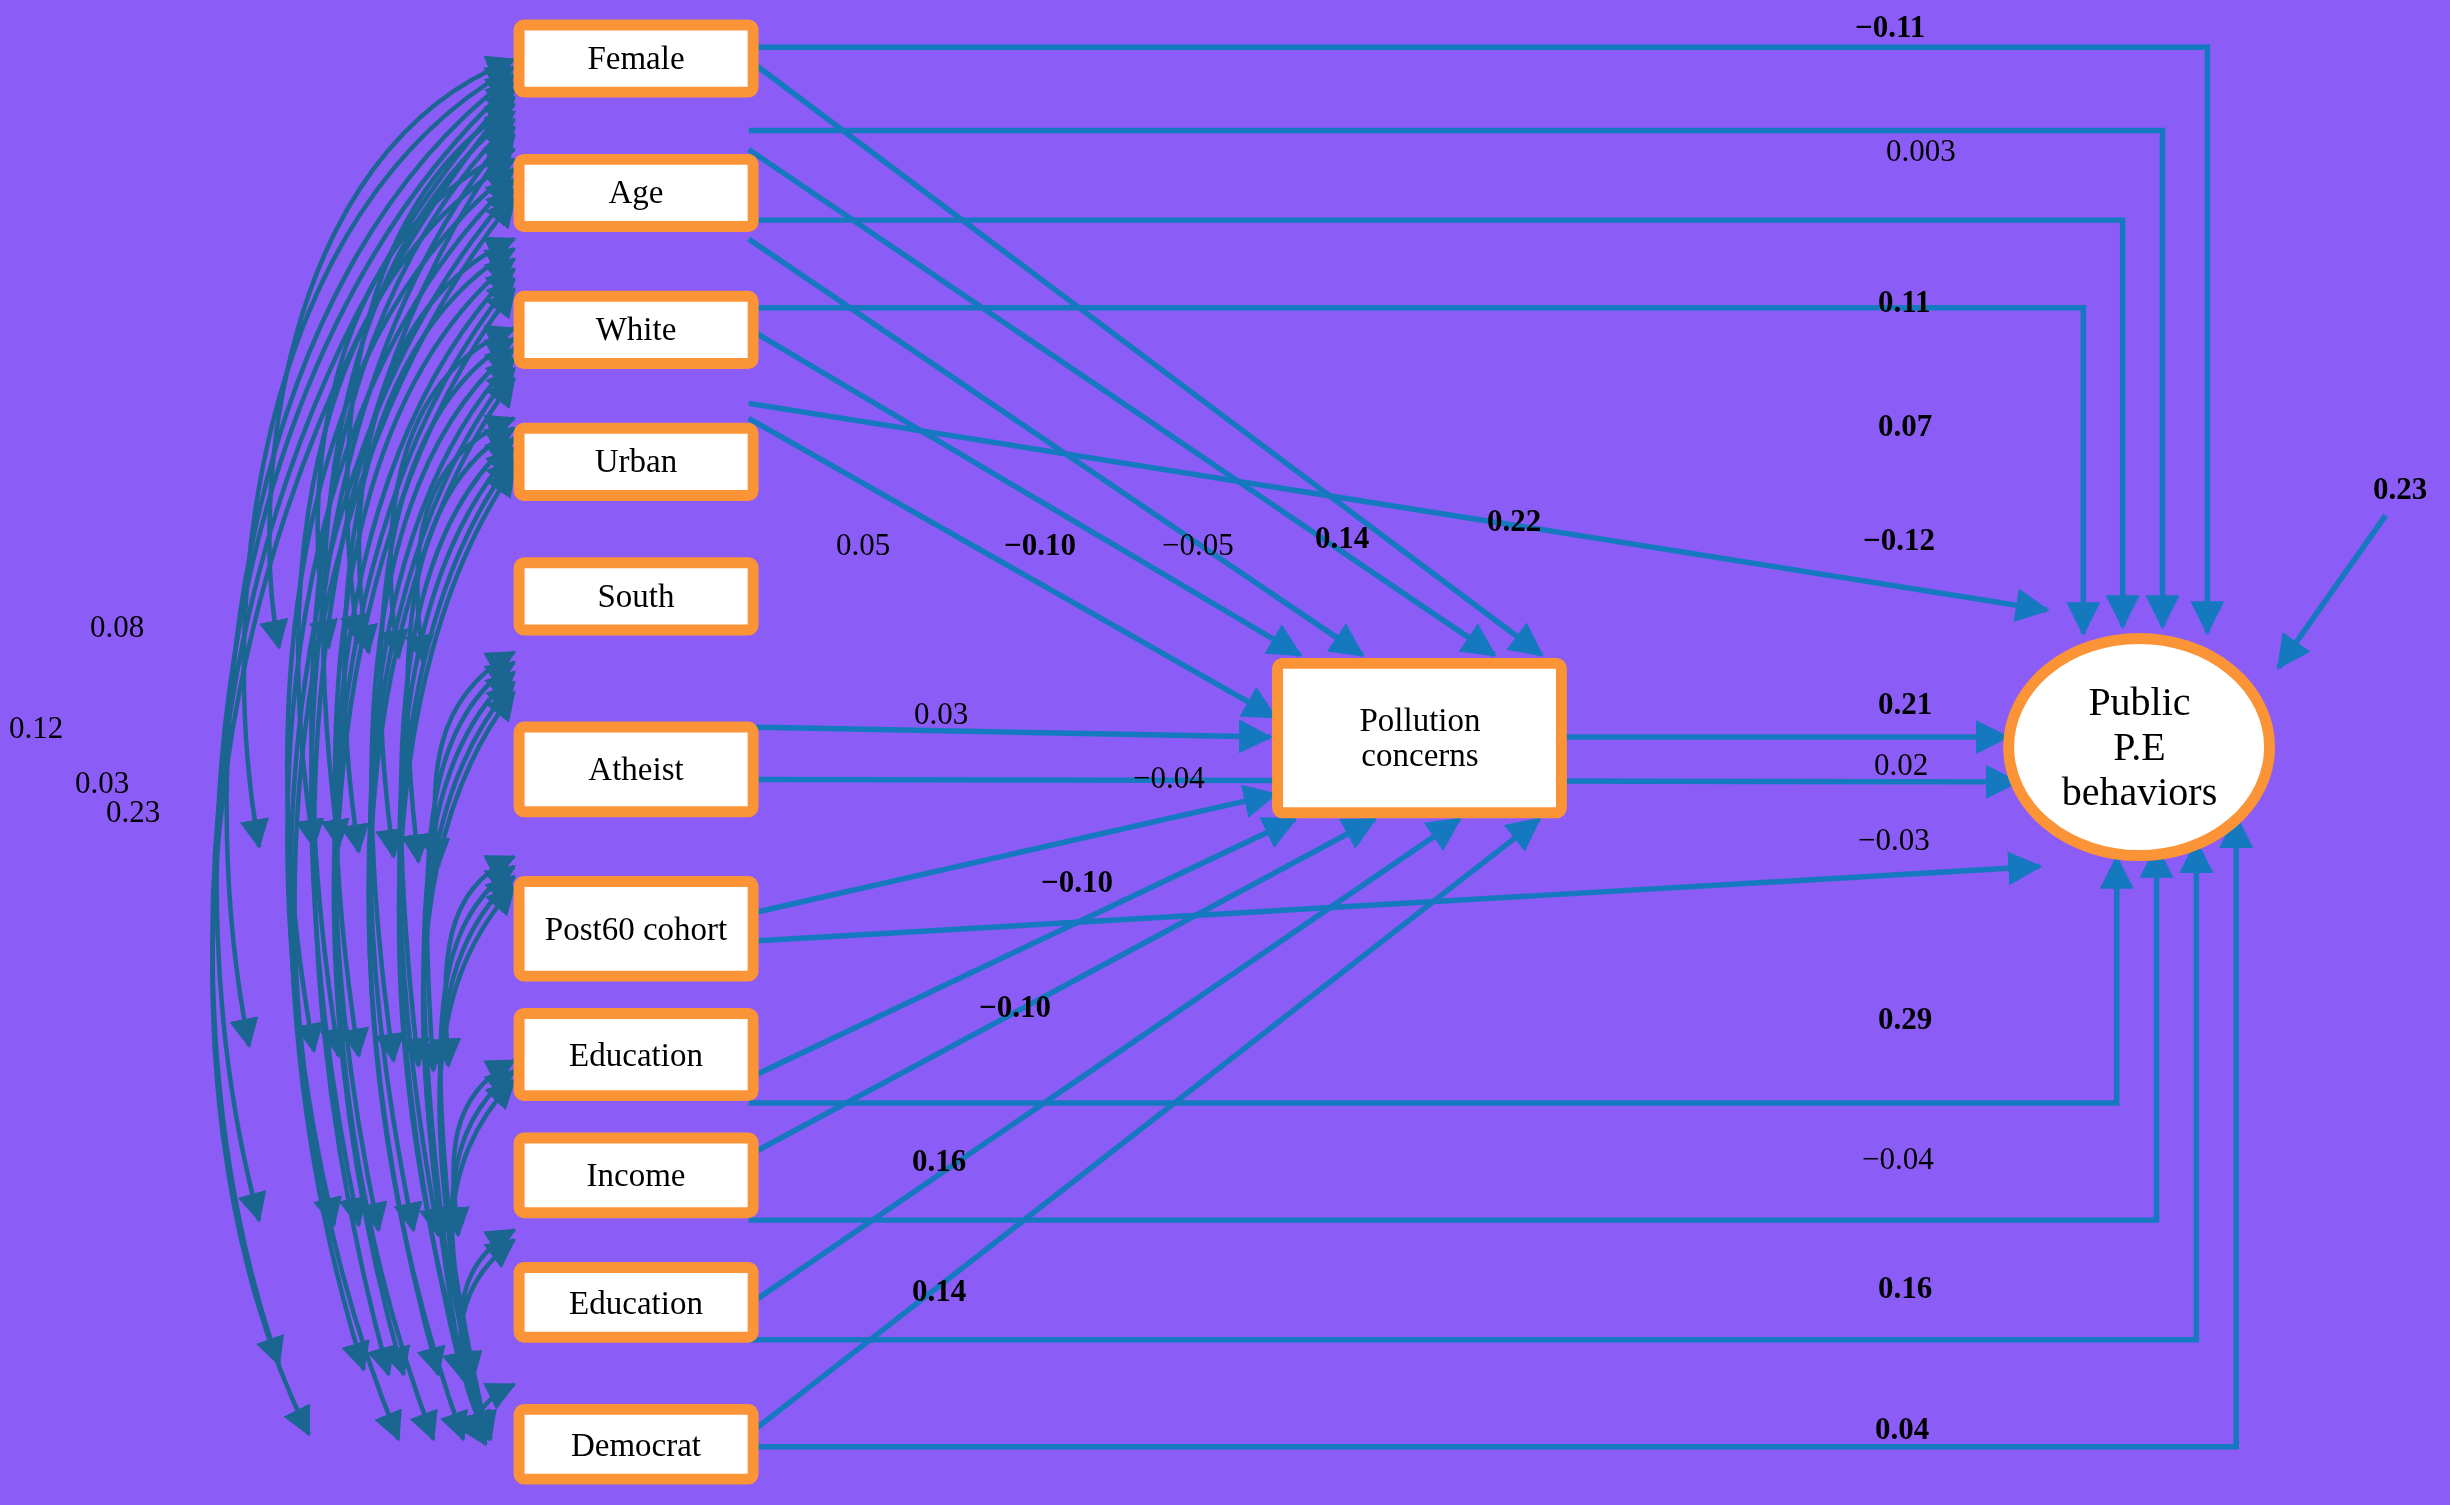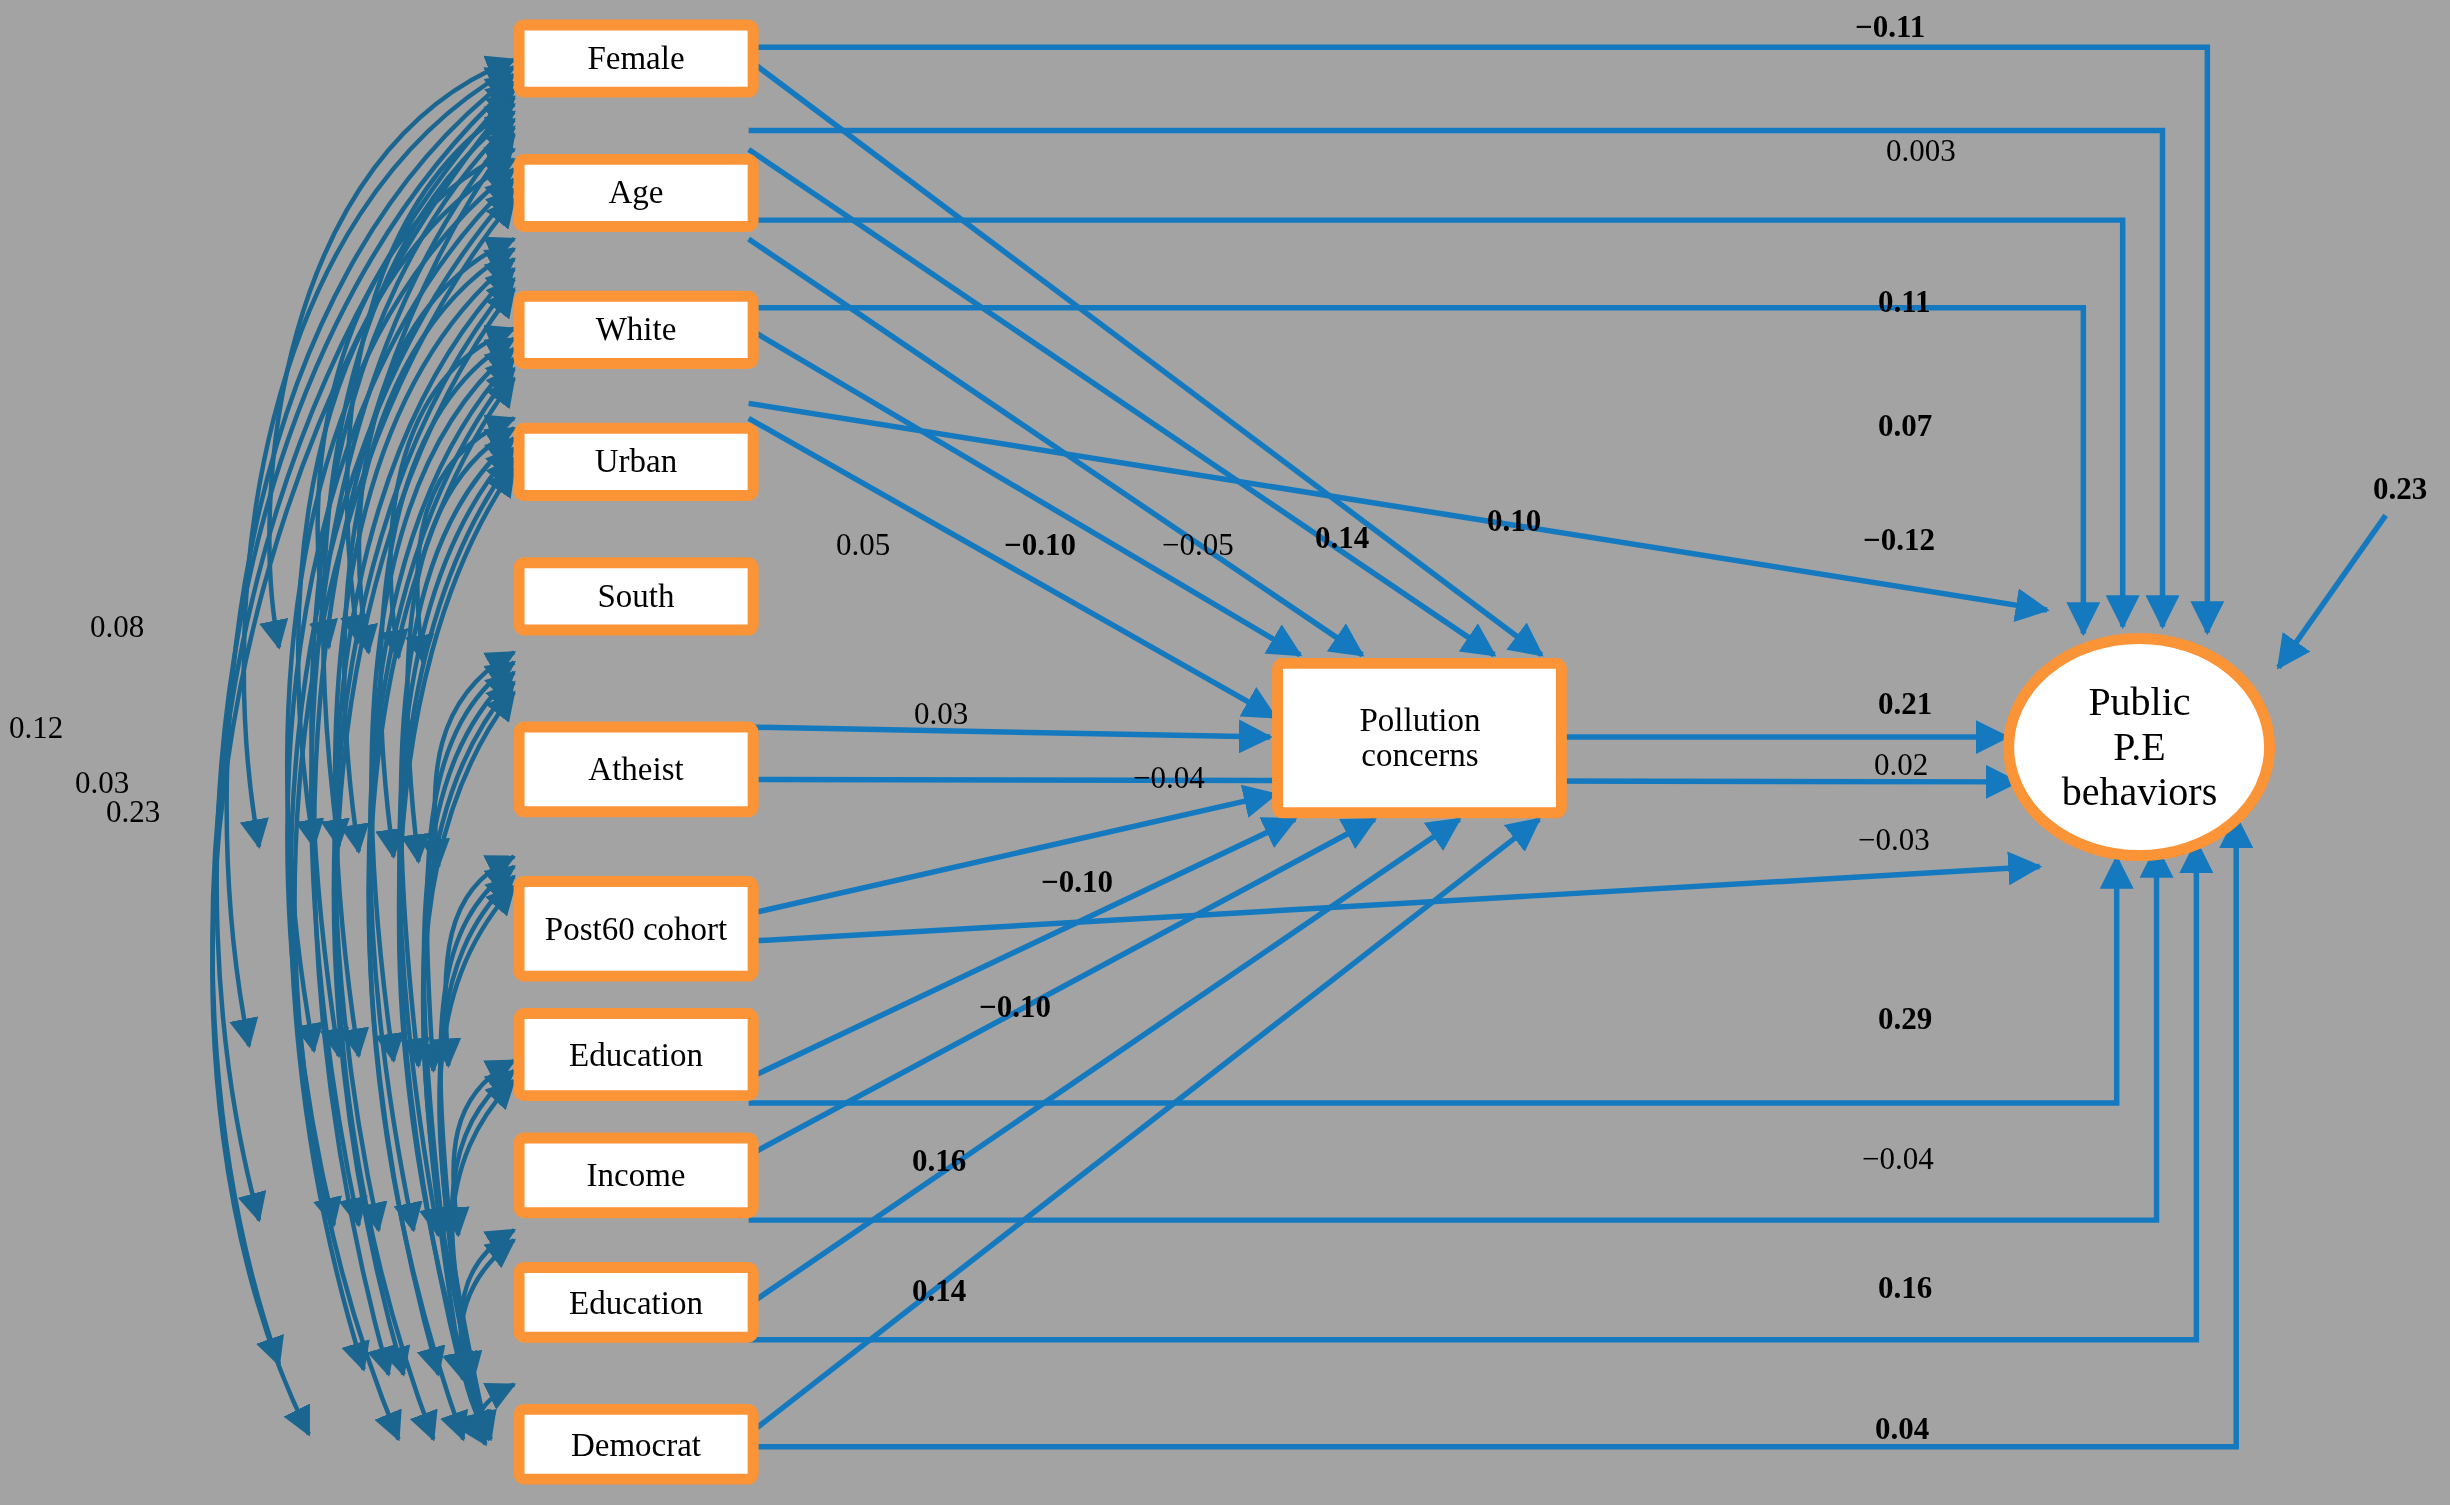--- a/index.html
+++ b/index.html
@@ -1,17 +1,17 @@
 <!DOCTYPE html>
 <html style="font-size:8px"><head>
 <meta charset="utf-8">
 <style>
   html,body{margin:0;padding:0;background:#ffffff;}
   body{font-family:"Liberation Serif", serif;}
-  #stage{position:relative;width:2450px;height:1505px;background:#a3a3a3;overflow:hidden;}
+  #stage{position:relative;width:2450px;height:1505px;background:#8b5cf6;overflow:hidden;}
   #stage svg{position:absolute;left:0;top:0;width:2450px;height:1505px;}
   .lbl{position:absolute;color:#000;font-family:"Liberation Serif", serif;white-space:nowrap;}
   .coef{font-size:31px;}
   .coef.sig{font-weight:bold;}
   .boxtext{position:absolute;display:flex;align-items:center;justify-content:center;
            text-align:center;font-size:33px;color:#000;font-family:"Liberation Serif", serif;
            line-height:1.05;pointer-events:none;}
   .ellipsetext{position:absolute;display:flex;align-items:center;justify-content:center;
            text-align:center;font-size:40px;color:#000;font-family:"Liberation Serif", serif;
            line-height:1.12;pointer-events:none;white-space:pre-line;}
@@ -188,21 +188,21 @@
 
   <div class="lbl coef" style="left:90px;top:609px;">0.08</div>
   <div class="lbl coef" style="left:9px;top:710px;">0.12</div>
   <div class="lbl coef" style="left:75px;top:765px;">0.03</div>
   <div class="lbl coef" style="left:106px;top:794px;">0.23</div>
 
   <div class="lbl coef" style="left:836px;top:527px;">0.05</div>
   <div class="lbl coef sig" style="left:1004px;top:527px;">−0.10</div>
   <div class="lbl coef" style="left:1162px;top:527px;">−0.05</div>
   <div class="lbl coef sig" style="left:1315px;top:520px;">0.14</div>
-  <div class="lbl coef sig" style="left:1487px;top:503px;">0.10</div>
+  <div class="lbl coef sig" style="left:1487px;top:503px;">0.22</div>
   <div class="lbl coef" style="left:914px;top:696px;">0.03</div>
   <div class="lbl coef" style="left:1133px;top:760px;">−0.04</div>
   <div class="lbl coef sig" style="left:1041px;top:864px;">−0.10</div>
   <div class="lbl coef sig" style="left:979px;top:989px;">−0.10</div>
   <div class="lbl coef sig" style="left:912px;top:1143px;">0.16</div>
   <div class="lbl coef sig" style="left:912px;top:1273px;">0.14</div>
 
   <div class="lbl coef sig" style="left:1855px;top:9px;">−0.11</div>
   <div class="lbl coef" style="left:1854px;top:133px;margin-left:32px;">0.003</div>
   <div class="lbl coef sig" style="left:1878px;top:284px;">0.11</div>

